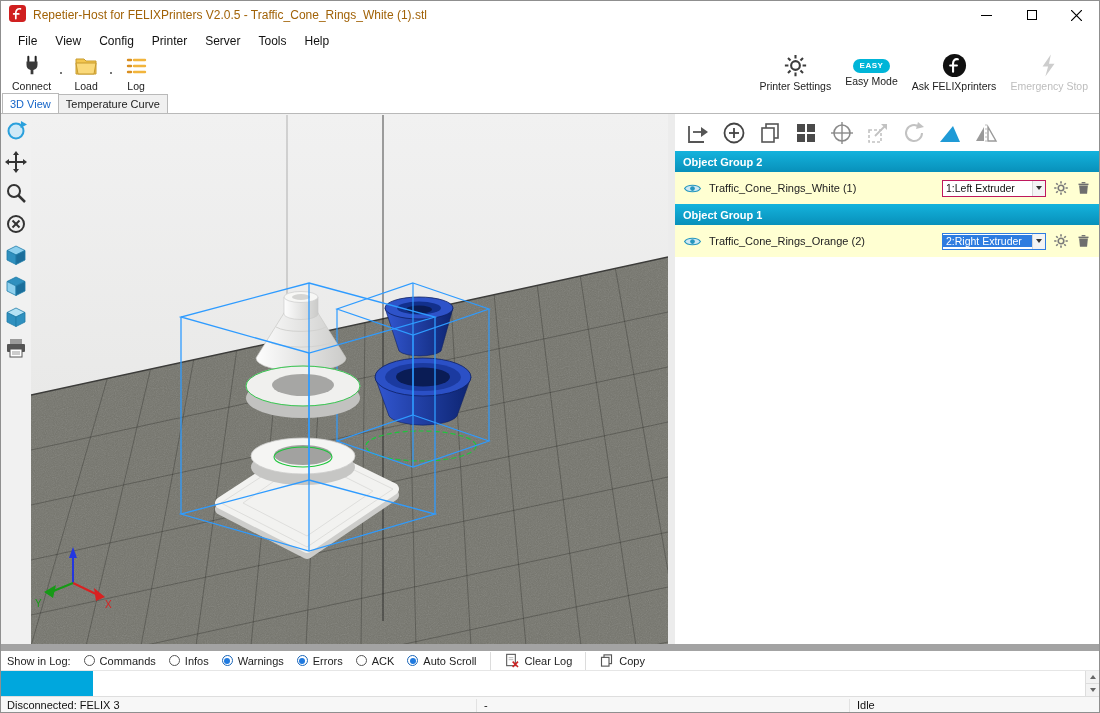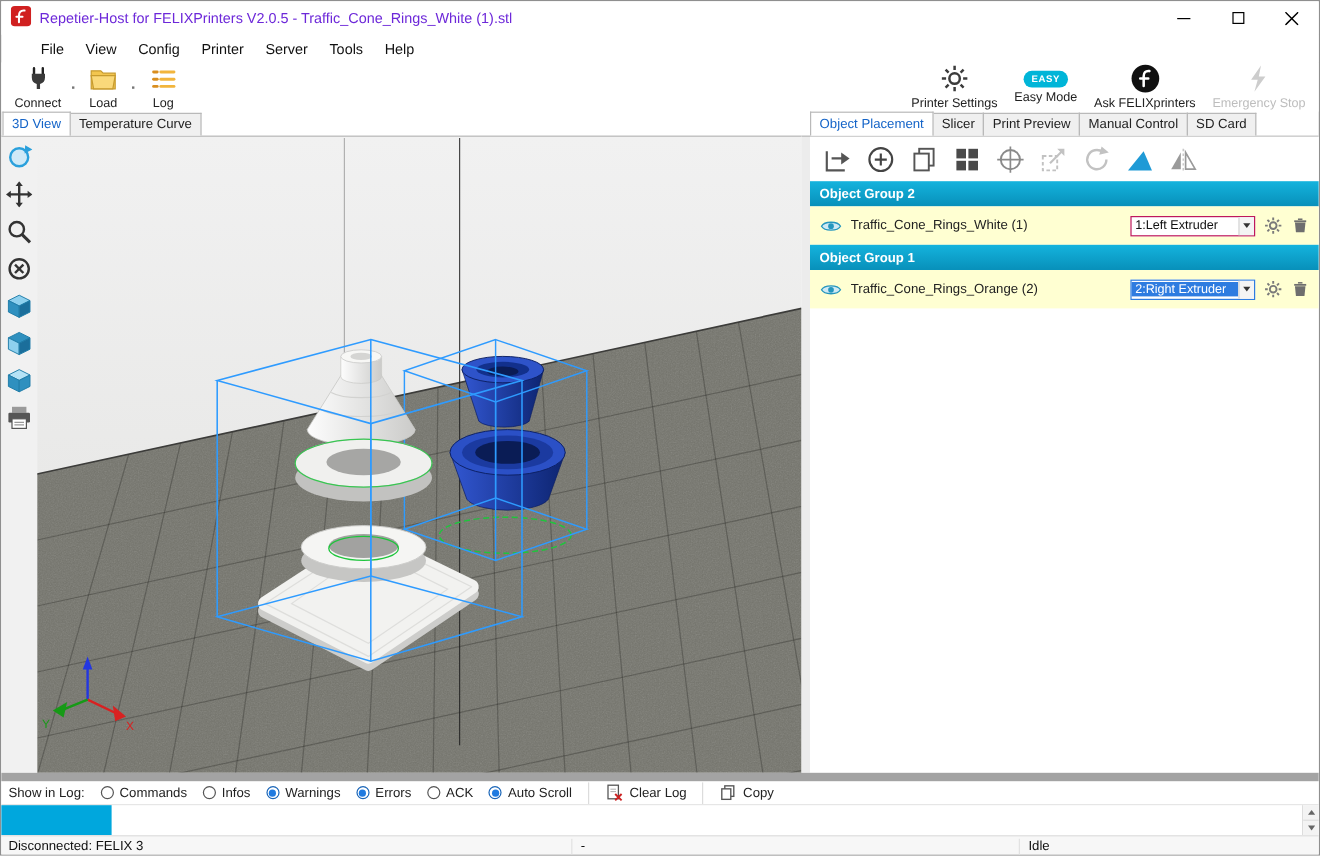--- a/index.html
+++ b/index.html
@@ -2,28 +2,28 @@
 <html><head>
 <meta charset="utf-8">
 <style>
   *{margin:0;padding:0;box-sizing:border-box;}
   body{font-family:"Liberation Sans",sans-serif;background:#9a9a9a;}
   svg text{font-family:"Liberation Sans",sans-serif;}
   .app{position:relative;width:1100px;height:713px;background:#fff;border:1px solid #8f8f8f;overflow:hidden;color:#111;font-size:12px;}
 
   
   .titlebar{position:absolute;top:0;left:0;right:0;height:28px;background:#fff;display:flex;align-items:center;padding-left:8px;}
-  .title-text{font-size:12px;margin-left:7px;color:#6d28d9;}
+  .title-text{font-size:12px;margin-left:7px;color:#a16207;}
   .winbtns{margin-left:auto;display:flex;height:100%;}
   .winbtn{width:45px;height:100%;display:flex;align-items:center;justify-content:center;}
   .glyph-min{width:11px;height:1px;background:#000;display:block;}
   .glyph-max{width:10px;height:10px;border:1px solid #000;display:block;}
 
   
-  .menubar{position:absolute;top:28px;left:0;right:0;height:23px;background:#fff;display:flex;align-items:center;padding-left:8px;margin-left:16px;}
+  .menubar{position:absolute;top:28px;left:0;right:0;height:23px;background:#fff;display:flex;align-items:center;padding-left:8px;}
   .menu-item{padding:3px 9px;font-size:12px;color:#111;}
 
   
   .toolbar{position:absolute;top:51px;left:0;right:0;height:41px;background:#fff;display:flex;align-items:stretch;padding:0 4px;}
   .tbtn{display:flex;flex-direction:column;align-items:center;justify-content:center;padding:1px 7px;gap:2px;min-width:44px;}
   .tbtn .lbl{font-size:10.5px;color:#222;white-space:nowrap;}
   .tbtn.disabled .lbl{color:#bdbdbd;}
   .tb-sep{width:6px;display:flex;align-items:center;justify-content:center;}
   .tb-sep::after{content:"";width:2px;height:2px;background:#777;}
   .tb-right{margin-left:auto;display:flex;}
@@ -177,27 +177,20 @@
         <span class="lbl">Emergency Stop</span>
       </div>
     </div>
   </div>
 
   <div class="tabs tabs-left">
     <div class="tab active">3D View</div>
     <div class="tab">Temperature Curve</div>
   </div>
 
-  <div class="tabs tabs-right">
-    <div class="tab active">Object Placement</div>
-    <div class="tab">Slicer</div>
-    <div class="tab">Print Preview</div>
-    <div class="tab">Manual Control</div>
-    <div class="tab">SD Card</div>
-  </div>
 
   <div class="left-pane">
     <div class="tool-strip">
       <div class="vtool">
         <svg width="22" height="22" viewBox="0 0 22 22">
             <circle cx="11" cy="11" r="7.5" fill="#cfe9f7" stroke="#2aa0dc" stroke-width="2"></circle>
             <polygon points="16,1 22,4.5 15.5,8" fill="#2aa0dc"></polygon>
           </svg>
       </div>
       <div class="vtool">

